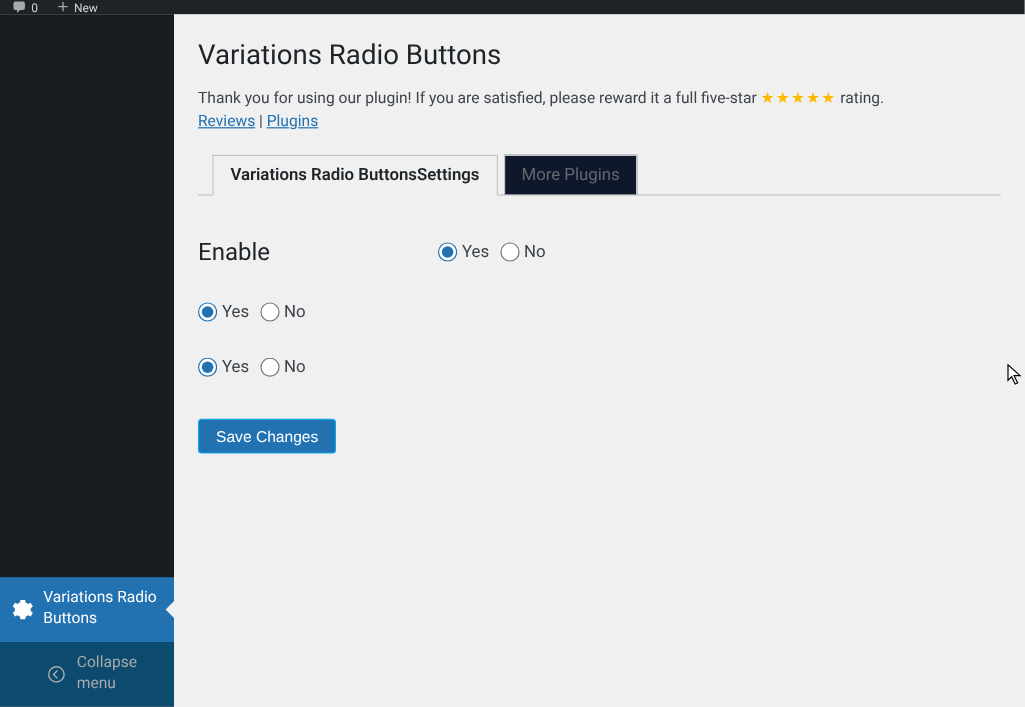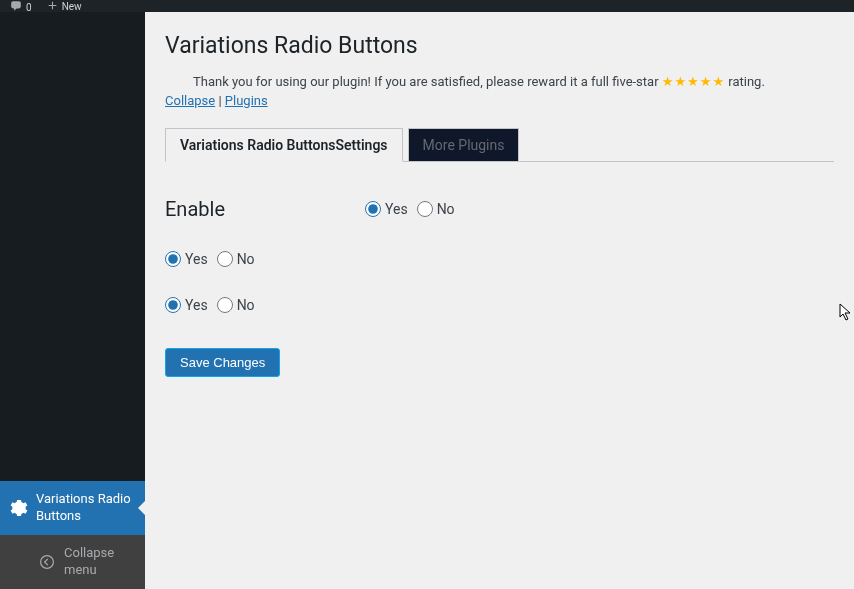--- a/index.html
+++ b/index.html
@@ -63,21 +63,21 @@
     .sidebar-item.active::after {
       content: "";
       position: absolute;
       right: -1px;
       top: 50%;
       transform: translateY(-50%);
       border: 8px solid transparent;
       border-right-color: #f0f0f1;
     }
     .sidebar-item.collapse {
-      background: #404040;
+      background: #0c4a6e;
       color: #a7aaad;
       padding-left: 38px;
     }
     .sidebar-icon {
       width: 18px;
       height: 18px;
       flex-shrink: 0;
       display: flex;
       align-items: center;
       justify-content: center;
@@ -94,21 +94,20 @@
     .page-title {
       font-size: 23px;
       font-weight: 400;
       color: #1d2327;
       margin: 10px 0 15px 0;
     }
     .notice-row {
       font-size: 13px;
       color: #3c434a;
       margin-bottom: 4px;
-      margin-left: 28px;
     }
     .stars {
       color: #ffb900;
       letter-spacing: 1px;
     }
     .links-row {
       font-size: 13px;
       margin-bottom: 20px;
     }
     .links-row a {
@@ -136,21 +135,21 @@
       background: #f0f0f1;
       border-bottom: 1px solid #f0f0f1;
       margin-bottom: -1px;
       color: #1d2327;
     }
     .tab.inactive {
       color: #646970;
       font-weight: 400;
     }
     .tab:first-child {
-      margin-left: 0;
+      margin-left: 12px;
     }
     .form-table {
       margin-bottom: 20px;
     }
     .form-row {
       display: flex;
       align-items: center;
       padding: 15px 0;
     }
     .form-label {
@@ -239,21 +238,21 @@
     </div>
   </div>
 
   <div class="content">
     <h1 class="page-title">Variations Radio Buttons</h1>
 
     <div class="notice-row">
       <span>Thank you for using our plugin! If you are satisfied, please reward it a full five-star </span><span class="stars">★★★★★</span><span> rating.</span>
     </div>
     <div class="links-row">
-      <a href="#">Collapse</a><span> | </span><a href="#">Plugins</a>
+      <a href="#">Reviews</a><span> | </span><a href="#">Plugins</a>
     </div>
 
     <div class="tabs">
       <div class="tab active">Variations Radio ButtonsSettings</div>
       <div class="tab inactive">More Plugins</div>
     </div>
 
     <div class="form-table">
       <div class="form-row">
         <div class="form-label">Enable</div>

